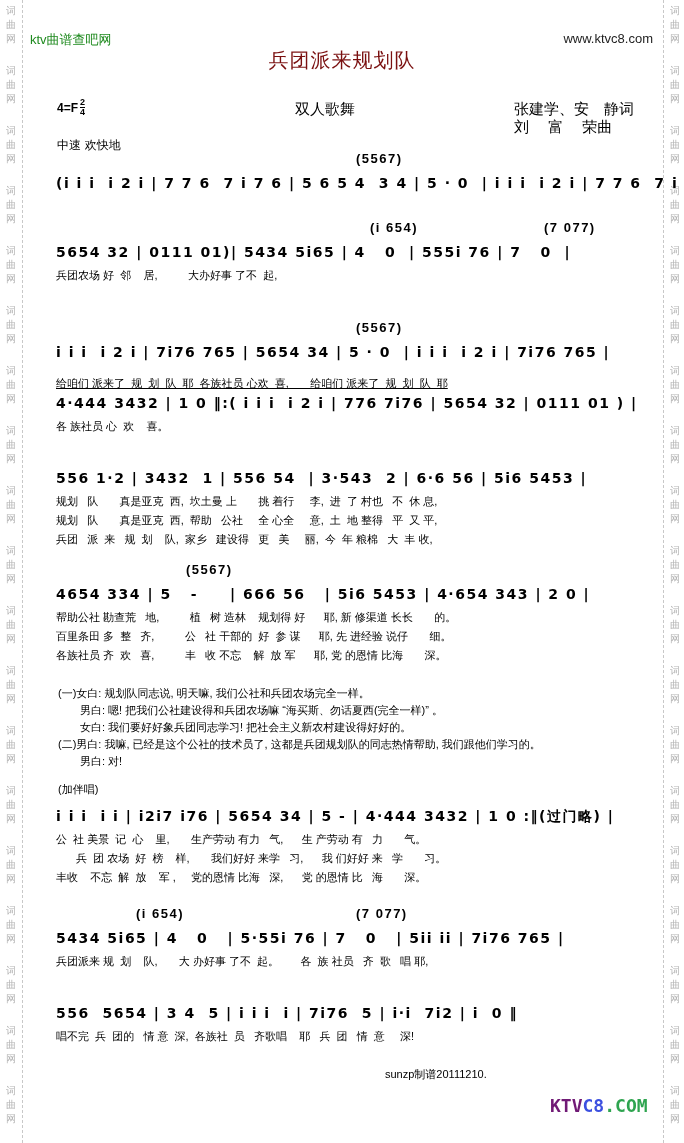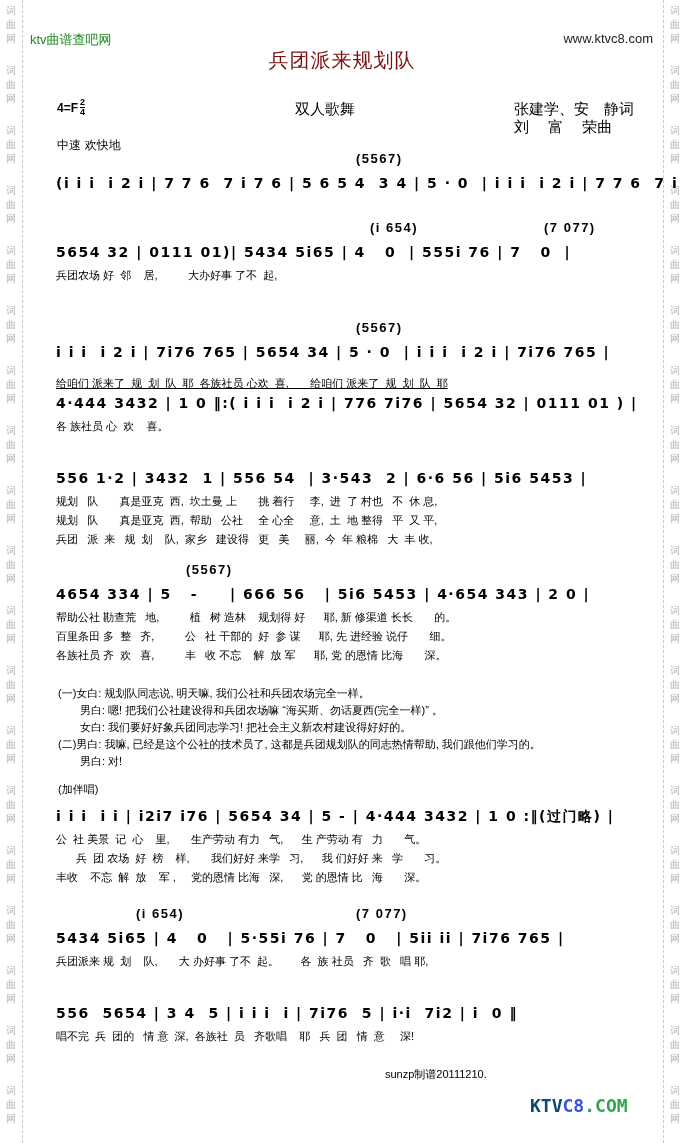--- a/index.html
+++ b/index.html
@@ -27,21 +27,21 @@
   .notes { position: absolute; left: 0; font-weight: bold; font-size: 14px; white-space: pre; letter-spacing: 1.5px;
            font-family: "DejaVu Sans", sans-serif; }
   .lyr { position: absolute; left: 0; font-size: 11px; white-space: pre; }
   .paren { position: absolute; font-weight: bold; font-size: 13px; white-space: pre; letter-spacing: 1.5px; }
 
   .dialog { position: absolute; left: 58px; top: 685px; font-size: 11px; line-height: 17px; }
   .dialog div { white-space: pre; }
   .credit { position: absolute; left: 385px; top: 1067px; font-size: 11px; font-family: Liberation Sans, sans-serif; }
   .logo { position: absolute; left: 530px; top: 1095px; font-size: 18px; font-weight: bold; letter-spacing: 0px;
           font-family: "DejaVu Sans Mono", monospace; }
-  .logo .k { color: #0c4a6e; } .logo .c8 { color: #3c50e0; } .logo .com { color: #2ea44f; }
+  .logo .k { color: #701a75; margin-left: 20px; } .logo .c8 { color: #3c50e0; } .logo .com { color: #2ea44f; }
 </style>
 </head>
 <body>
 
 <div class="side left" id="wm-left">
     <div class="wm-group" style="top: 4px;">
       <span>词</span>
       <span>曲</span>
       <span>网</span>
     </div>

